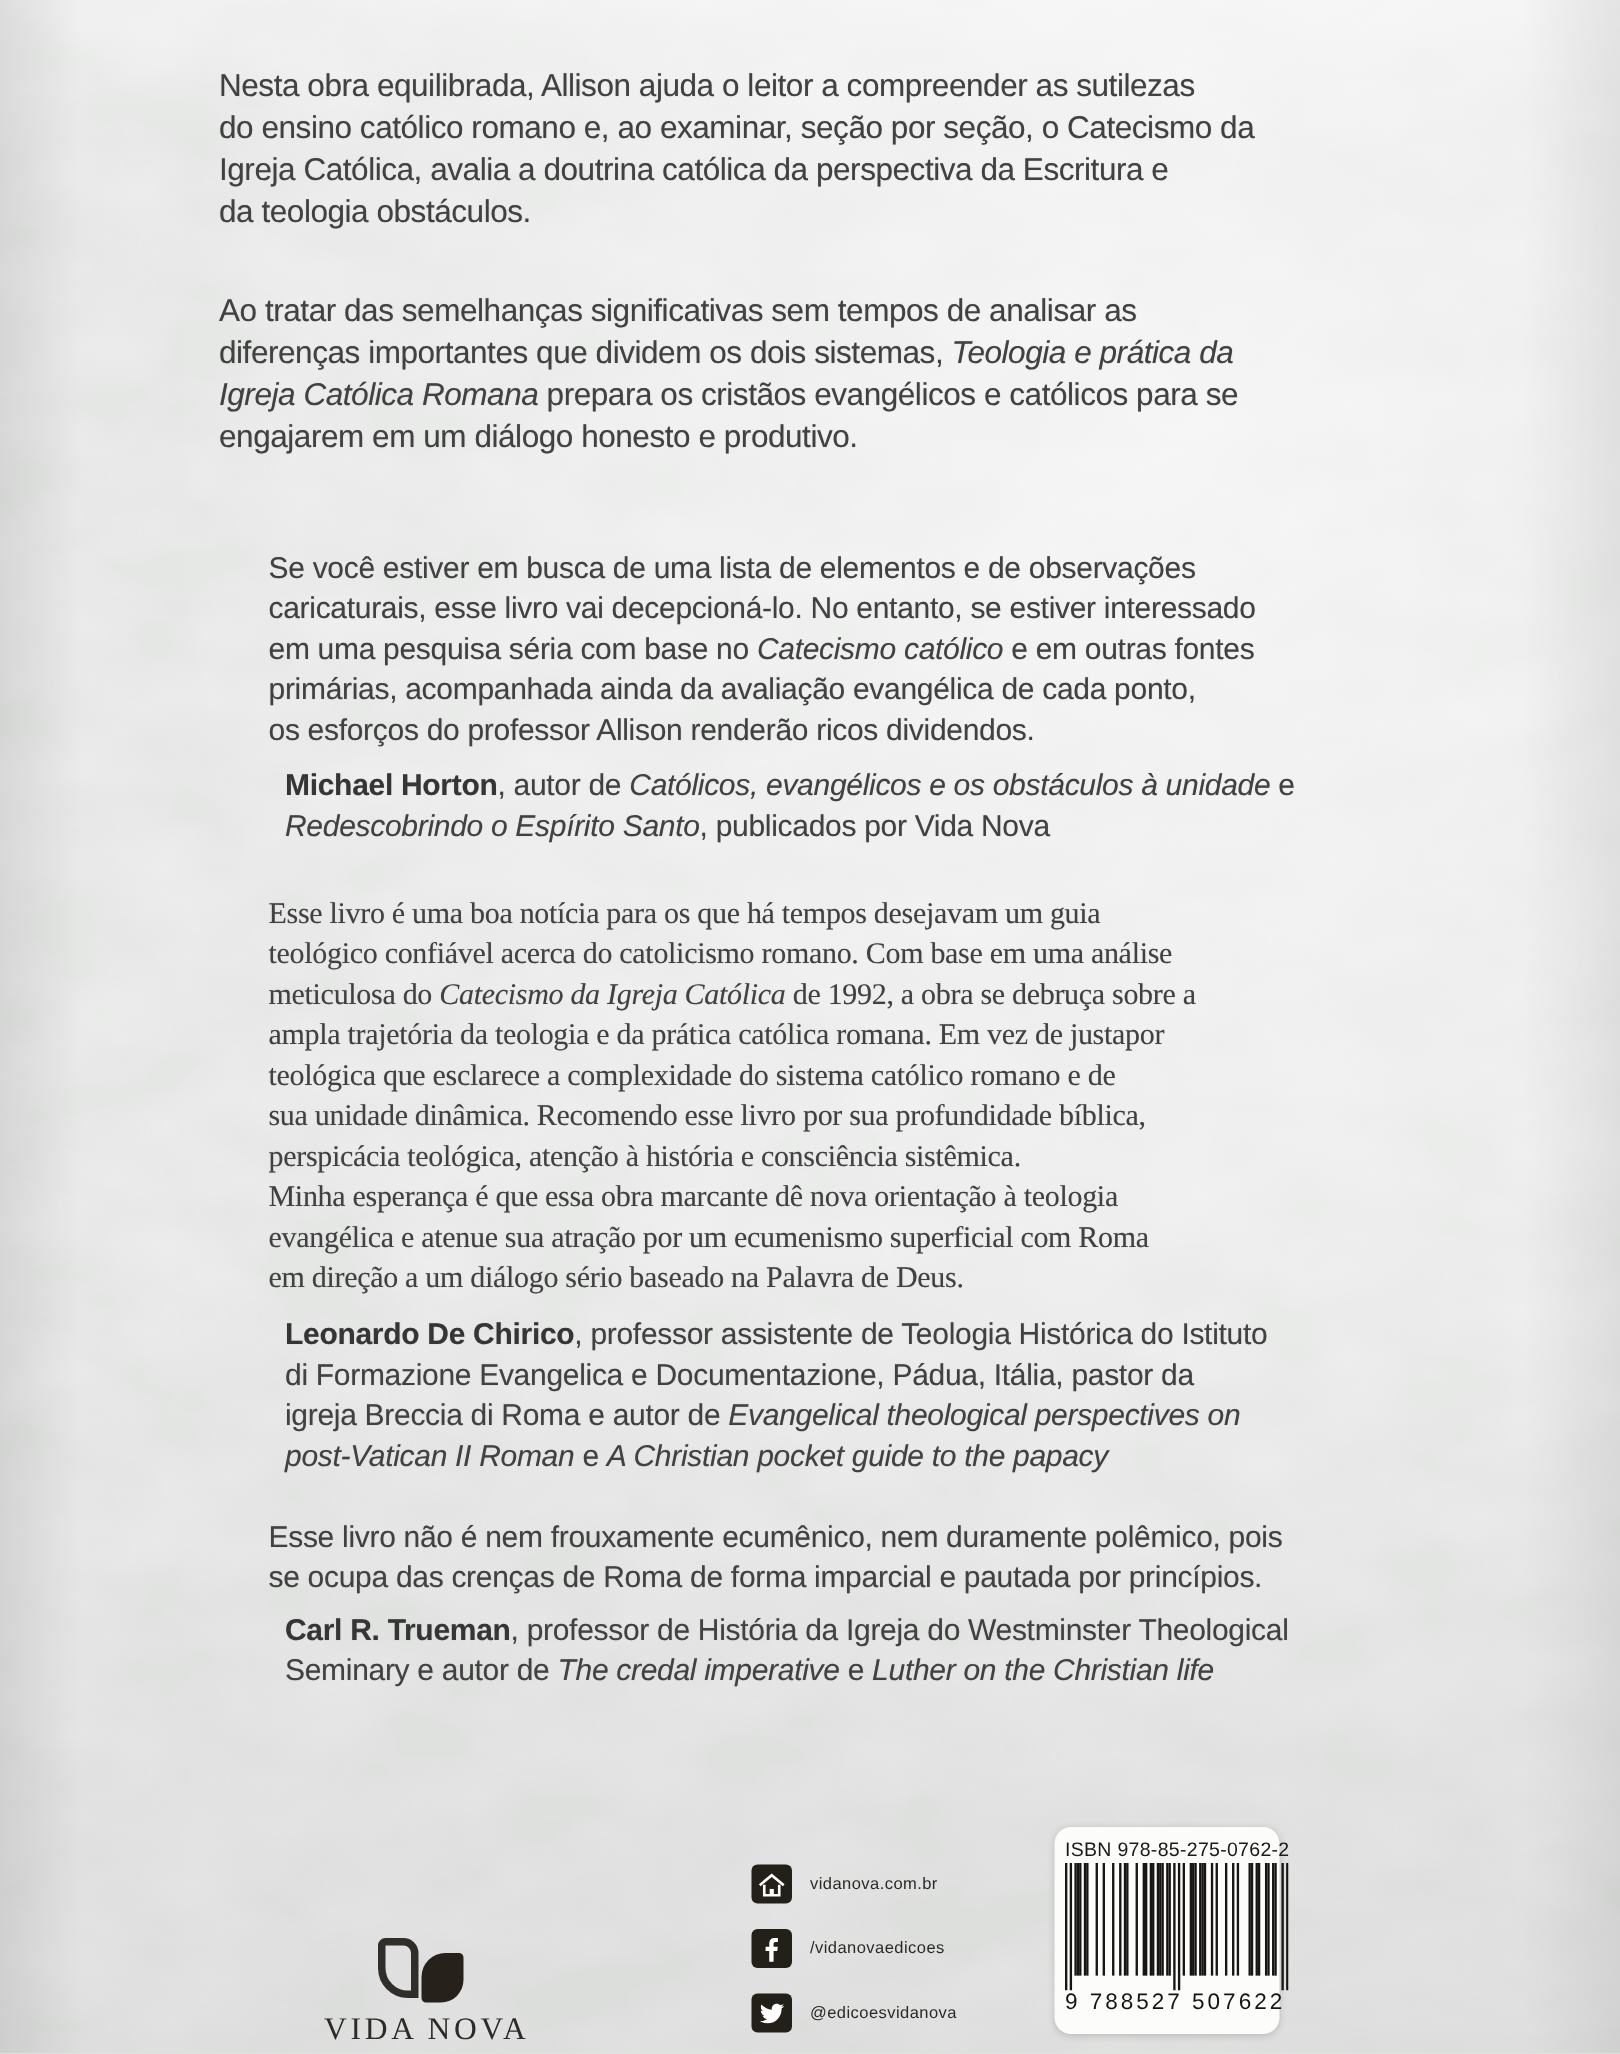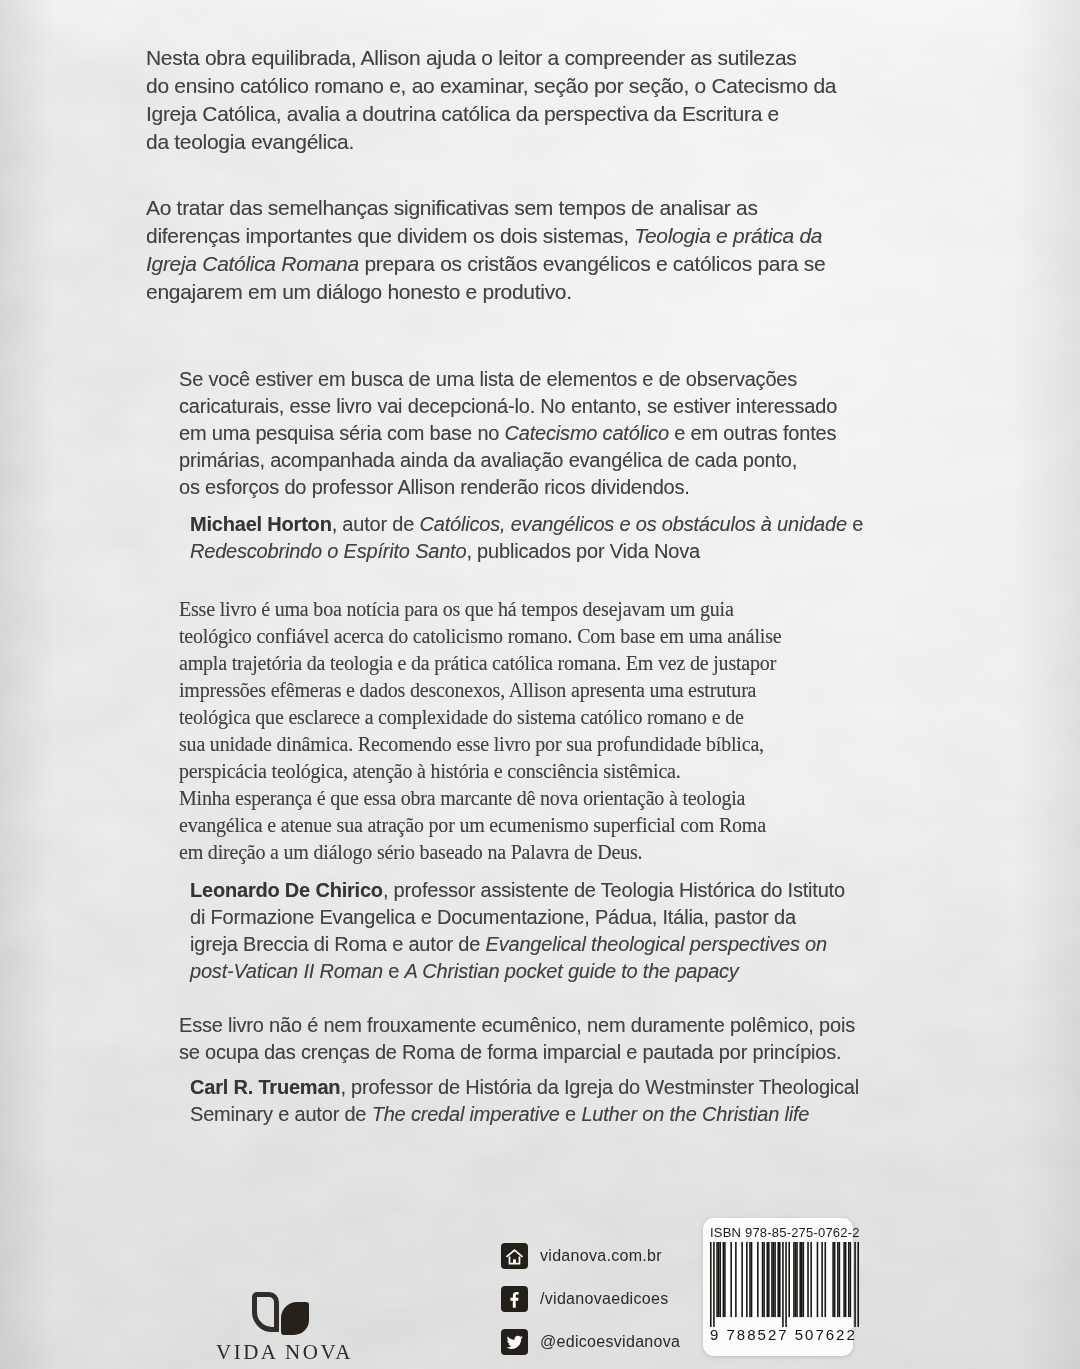--- a/index.html
+++ b/index.html
@@ -41,21 +41,21 @@
   .leaf2{width:28px;height:33px;background:#27211b;margin-left:2px;margin-top:10px;
          border-radius:16px 3px 15px 3px;}
   .logo-text{font-family:"Liberation Serif","DejaVu Serif",serif;font-size:21px;
              letter-spacing:2.5px;color:#2d2b28;margin-top:2px;white-space:nowrap;}
   
   .social{position:absolute;left:501px;top:1243px;}
   .soc-row{display:flex;align-items:center;height:26px;margin-bottom:17px;}
   .soc-icon{width:27px;height:26px;border-radius:4px;background:#232019;
             display:flex;align-items:center;justify-content:center;flex:0 0 27px;}
   .soc-icon svg{width:21px;height:21px;display:block;}
-  .soc-label{margin-left:12px;font-size:16px;color:#2b2925;letter-spacing:.3px;white-space:nowrap;}
+  .soc-label{margin-left:12px;font-size:11px;color:#2b2925;letter-spacing:.3px;white-space:nowrap;}
   
   .barcode{position:absolute;left:703px;top:1218px;width:150px;height:138px;
            background:#fcfdfb;border-radius:11px;box-sizing:border-box;
            padding:7px 7px 5px;box-shadow:0 1px 4px rgba(90,90,88,.25);}
   .isbn{font-size:13px;color:#1a1a1a;text-align:center;letter-spacing:.2px;white-space:nowrap;}
   .bars{width:149px;height:85px;display:block;margin:2px auto 0;}
   .bdigits{font-size:15px;color:#141414;text-align:center;letter-spacing:2px;margin-top:-1px;white-space:nowrap;}
 </style>
 </head>
 <body>
@@ -69,21 +69,21 @@
     </filter>
     <rect width="1080" height="1369" filter="url(#paperNoise)" opacity="0.16"></rect>
   </svg>
   <div class="shade" data-name="photo-vignette"></div>
 
   <div class="text-col" id="text-col" data-name="back-cover-text">
       <div class="block para" data-name="intro-paragraph-1">
         <div class="ln" data-name="text-line">Nesta obra equilibrada, Allison ajuda o leitor a compreender as sutilezas</div>
         <div class="ln" data-name="text-line">do ensino católico romano e, ao examinar, seção por seção, o Catecismo da</div>
         <div class="ln" data-name="text-line">Igreja Católica, avalia a doutrina católica da perspectiva da Escritura e</div>
-        <div class="ln" data-name="text-line">da teologia evangélica.</div>
+        <div class="ln" data-name="text-line">da teologia obstáculos.</div>
       </div>
       <div class="block para" data-name="intro-paragraph-2">
         <div class="ln" data-name="text-line">Ao tratar das semelhanças significativas sem tempos de analisar as</div>
         <div class="ln" data-name="text-line">diferenças importantes que dividem os dois sistemas, <span class="it">Teologia e prática da</span></div>
         <div class="ln" data-name="text-line"><span class="it">Igreja Católica Romana</span> prepara os cristãos evangélicos e católicos para se</div>
         <div class="ln" data-name="text-line">engajarem em um diálogo honesto e produtivo.</div>
       </div>
       <div class="block quote" data-name="review-quote-horton">
         <div class="ln" data-name="text-line">Se você estiver em busca de uma lista de elementos e de observações</div>
         <div class="ln" data-name="text-line">caricaturais, esse livro vai decepcioná-lo. No entanto, se estiver interessado</div>
@@ -91,22 +91,22 @@
         <div class="ln" data-name="text-line">primárias, acompanhada ainda da avaliação evangélica de cada ponto,</div>
         <div class="ln" data-name="text-line">os esforços do professor Allison renderão ricos dividendos.</div>
       </div>
       <div class="block attr" data-name="review-attribution-horton">
         <div class="ln" data-name="text-line"><span class="bd">Michael Horton</span>, autor de <span class="it">Católicos, evangélicos e os obstáculos à unidade</span> e</div>
         <div class="ln" data-name="text-line"><span class="it">Redescobrindo o Espírito Santo</span>, publicados por Vida Nova</div>
       </div>
       <div class="block quote" data-name="review-quote-dechirico">
         <div class="ln" data-name="text-line">Esse livro é uma boa notícia para os que há tempos desejavam um guia</div>
         <div class="ln" data-name="text-line">teológico confiável acerca do catolicismo romano. Com base em uma análise</div>
+        <div class="ln" data-name="text-line">meticulosa do <span class="it">Catecismo da Igreja Católica</span> de 1992, a obra se debruça sobre a</div>
         <div class="ln" data-name="text-line">ampla trajetória da teologia e da prática católica romana. Em vez de justapor</div>
-        <div class="ln" data-name="text-line">impressões efêmeras e dados desconexos, Allison apresenta uma estrutura</div>
         <div class="ln" data-name="text-line">teológica que esclarece a complexidade do sistema católico romano e de</div>
         <div class="ln" data-name="text-line">sua unidade dinâmica. Recomendo esse livro por sua profundidade bíblica,</div>
         <div class="ln" data-name="text-line">perspicácia teológica, atenção à história e consciência sistêmica.</div>
         <div class="ln" data-name="text-line">Minha esperança é que essa obra marcante dê nova orientação à teologia</div>
         <div class="ln" data-name="text-line">evangélica e atenue sua atração por um ecumenismo superficial com Roma</div>
         <div class="ln" data-name="text-line">em direção a um diálogo sério baseado na Palavra de Deus.</div>
       </div>
       <div class="block attr" data-name="review-attribution-dechirico">
         <div class="ln" data-name="text-line"><span class="bd">Leonardo De Chirico</span>, professor assistente de Teologia Histórica do Istituto</div>
         <div class="ln" data-name="text-line">di Formazione Evangelica e Documentazione, Pádua, Itália, pastor da</div>

